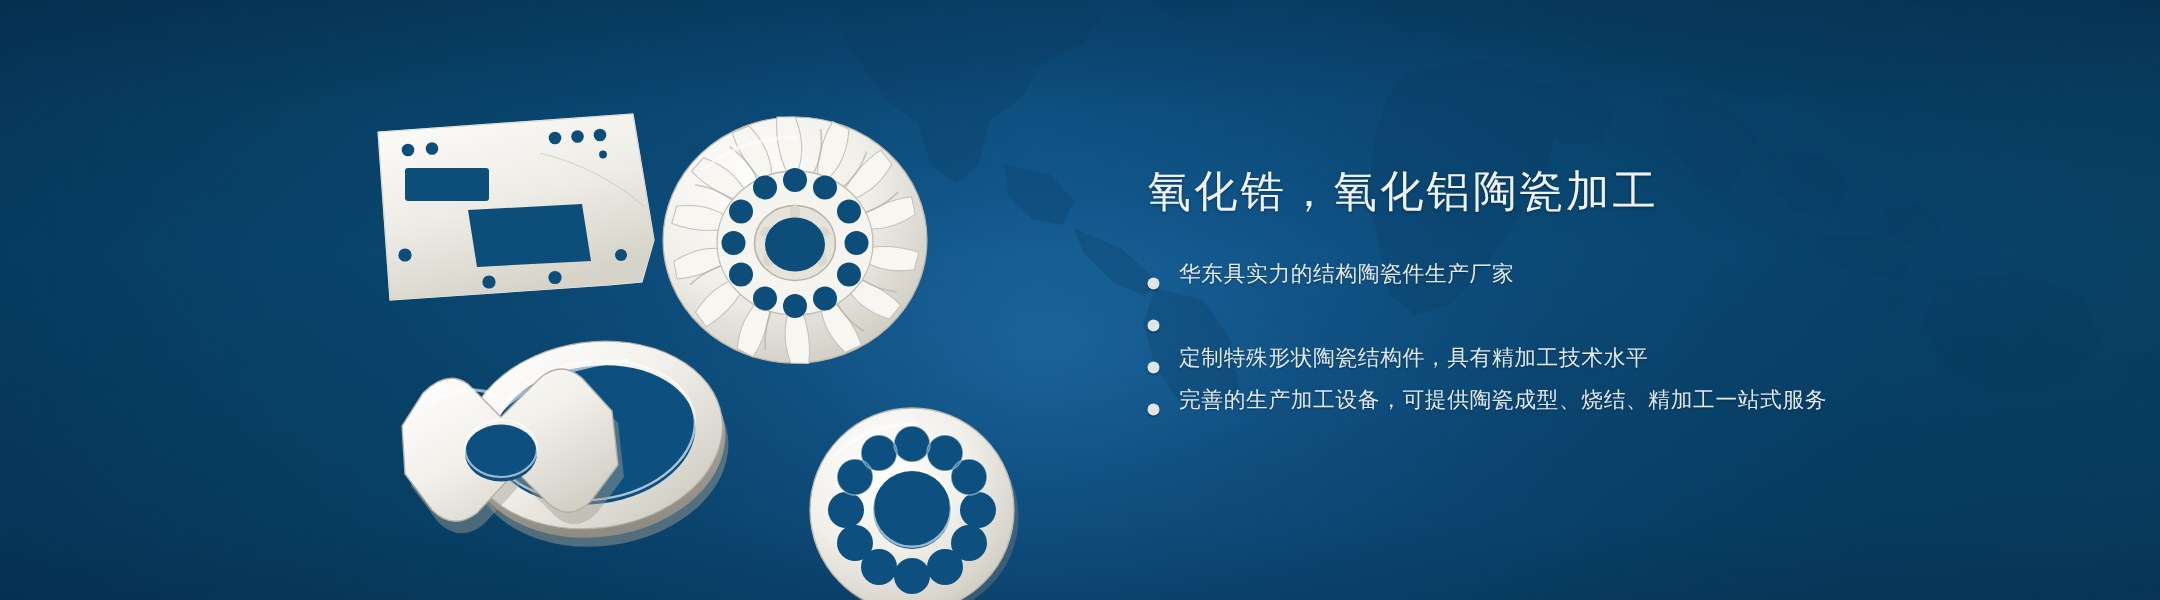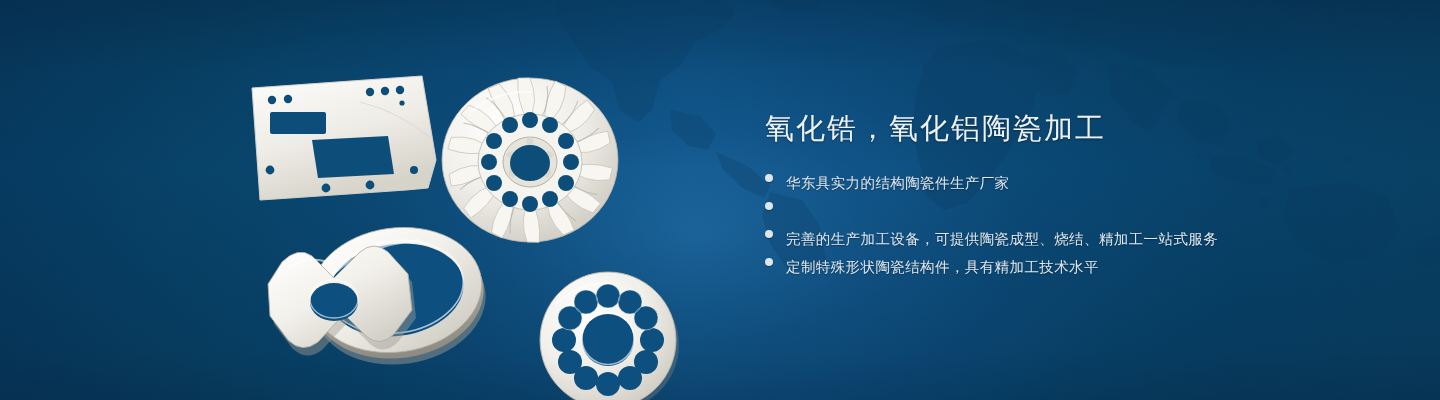--- a/index.html
+++ b/index.html
@@ -103,21 +103,21 @@
     text-shadow: 0 1px 2px rgba(0,20,40,0.45);
     white-space: nowrap;
   }
   .bullets {
     list-style: none;
     margin: 0;
     padding: 0;
   }
   .bullet {
     display: flex;
-    align-items: flex-start;
+    align-items: flex-end;
     margin-bottom: 9px;
     height: 19px;
   }
   .dot {
     width: 8px;
     height: 8px;
     border-radius: 50%;
     background: #dfe6ea;
     flex: 0 0 8px;
     margin-right: 13px;
@@ -359,22 +359,22 @@
     <ul class="bullets">
       <li class="bullet">
         <span class="dot"></span>
         <span class="btext">华东具实力的结构陶瓷件生产厂家</span>
       </li>
       <li class="bullet">
         <span class="dot"></span>
       </li>
       <li class="bullet">
         <span class="dot"></span>
-        <span class="btext">完善的生产加工设备，可提供陶瓷成型、烧结、精加工一站式服务</span>
+        <span class="btext">定制特殊形状陶瓷结构件，具有精加工技术水平</span>
       </li>
       <li class="bullet">
         <span class="dot"></span>
-        <span class="btext">定制特殊形状陶瓷结构件，具有精加工技术水平</span>
+        <span class="btext">完善的生产加工设备，可提供陶瓷成型、烧结、精加工一站式服务</span>
       </li>
     </ul>
   </div>
 
 </div>
 
 </body></html>

